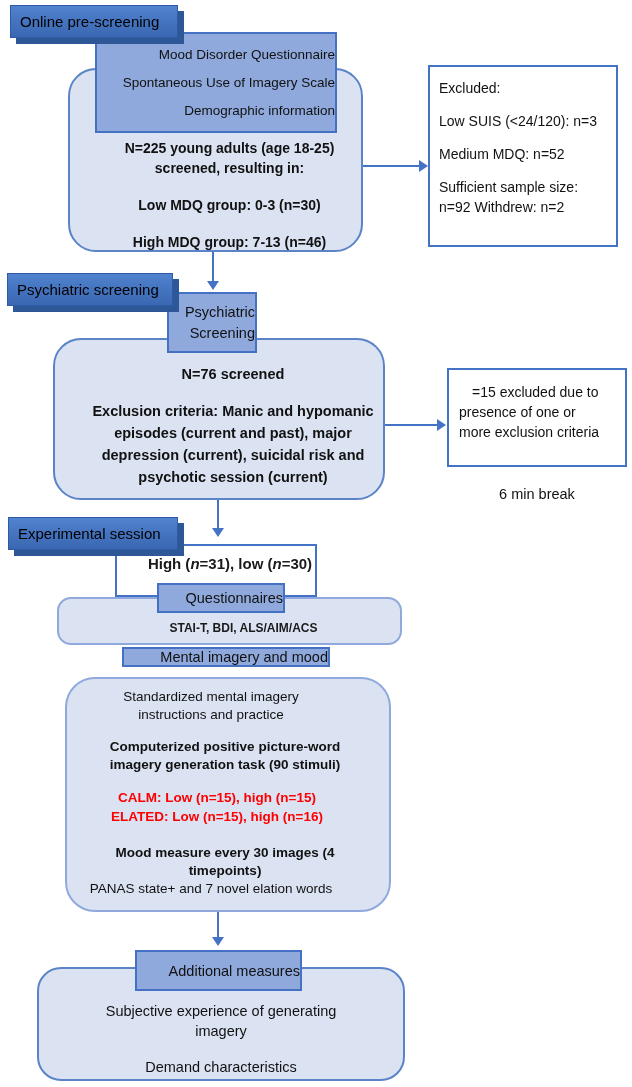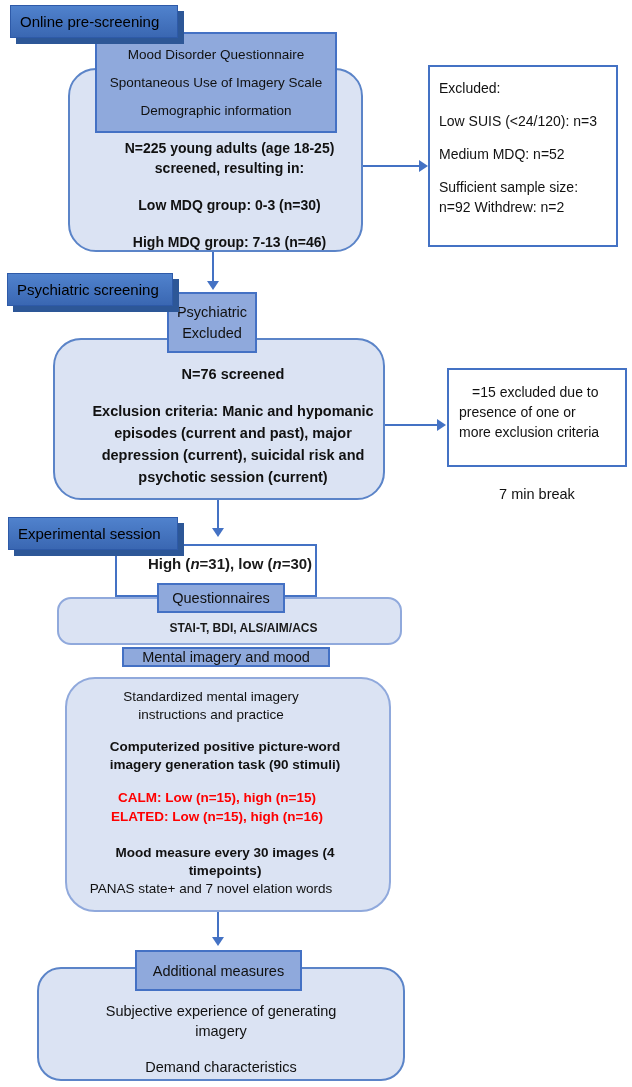--- a/index.html
+++ b/index.html
@@ -12,21 +12,21 @@
     position:absolute;height:33px;box-sizing:border-box;
     background:linear-gradient(180deg,#5082cd,#3a67b2);
     border:1px solid #2e5aa8;
     box-shadow:6px 6px 0 #2d5797;
     display:flex;align-items:center;padding-left:9px;
     font-size:15px;font-weight:400;color:#000;z-index:30;
   }
   
   .bluebox{
     position:absolute;box-sizing:border-box;background:#8fa9dc;border:2px solid #4471c4;
-    display:flex;flex-direction:column;align-items:center;justify-content:center;
+    display:flex;flex-direction:column;align-items:flex-end;justify-content:center;
     text-align:center;font-size:14.5px;color:#111;z-index:20;
   }
   
   .rbox{
     position:absolute;box-sizing:border-box;background:#dbe3f3;border:2px solid #5b84c8;
     border-radius:28px;z-index:5;
   }
   .rbox.light{border-color:#90a9dc;}
   
   .whitebox{
@@ -82,21 +82,21 @@
 
   <div>
     <div class="aline" style="left:212px;top:252px;width:2px;height:31px;"></div>
     <div class="ahead down" style="left:207px;top:281px;"></div>
   </div>
 
   <div class="slabel" style="left:7px;top:273px;width:166px;">Psychiatric screening</div>
 
   <div class="bluebox" style="left:167px;top:292px;width:90px;height:61px;line-height:21px;">
     <div>Psychiatric</div>
-    <div>Excluded</div>
+    <div>Screening</div>
   </div>
 
   <div class="rbox" style="left:53px;top:338px;width:332px;height:162px;"></div>
 
   <div class="tstack" style="left:53px;top:364px;width:332px;font-size:14.5px;">
     <div class="b">N=76 screened</div>
     <div class="b" style="margin-top:16px;line-height:22px;">Exclusion criteria: Manic and hypomanic</div>
     <div class="b" style="line-height:22px;">episodes (current and past), major</div>
     <div class="b" style="line-height:22px;">depression (current), suicidal risk and</div>
     <div class="b" style="line-height:22px;">psychotic session (current)</div>
@@ -109,21 +109,21 @@
 
   <div class="whitebox" style="left:447px;top:368px;width:180px;height:99px;">
     <div style="padding:12px 4px 0 10px;font-size:14px;line-height:20px;text-align:left;color:#111;">
       <div style="margin-left:13px;">=15 excluded due to</div>
       <div>presence of one or</div>
       <div>more exclusion criteria</div>
     </div>
   </div>
 
   <div class="tstack" style="left:447px;top:484px;width:180px;font-size:14.5px;">
-    <div>7 min break</div>
+    <div>6 min break</div>
   </div>
 
   <div>
     <div class="aline" style="left:217px;top:500px;width:2px;height:30px;"></div>
     <div class="ahead down" style="left:212px;top:528px;"></div>
   </div>
 
   <div class="slabel" style="left:8px;top:517px;width:170px;">Experimental session</div>
 
   <div class="whitebox" style="left:115px;top:544px;width:202px;height:53px;z-index:8;display:flex;align-items:center;justify-content:center;padding-bottom:14px;font-size:15px;">

